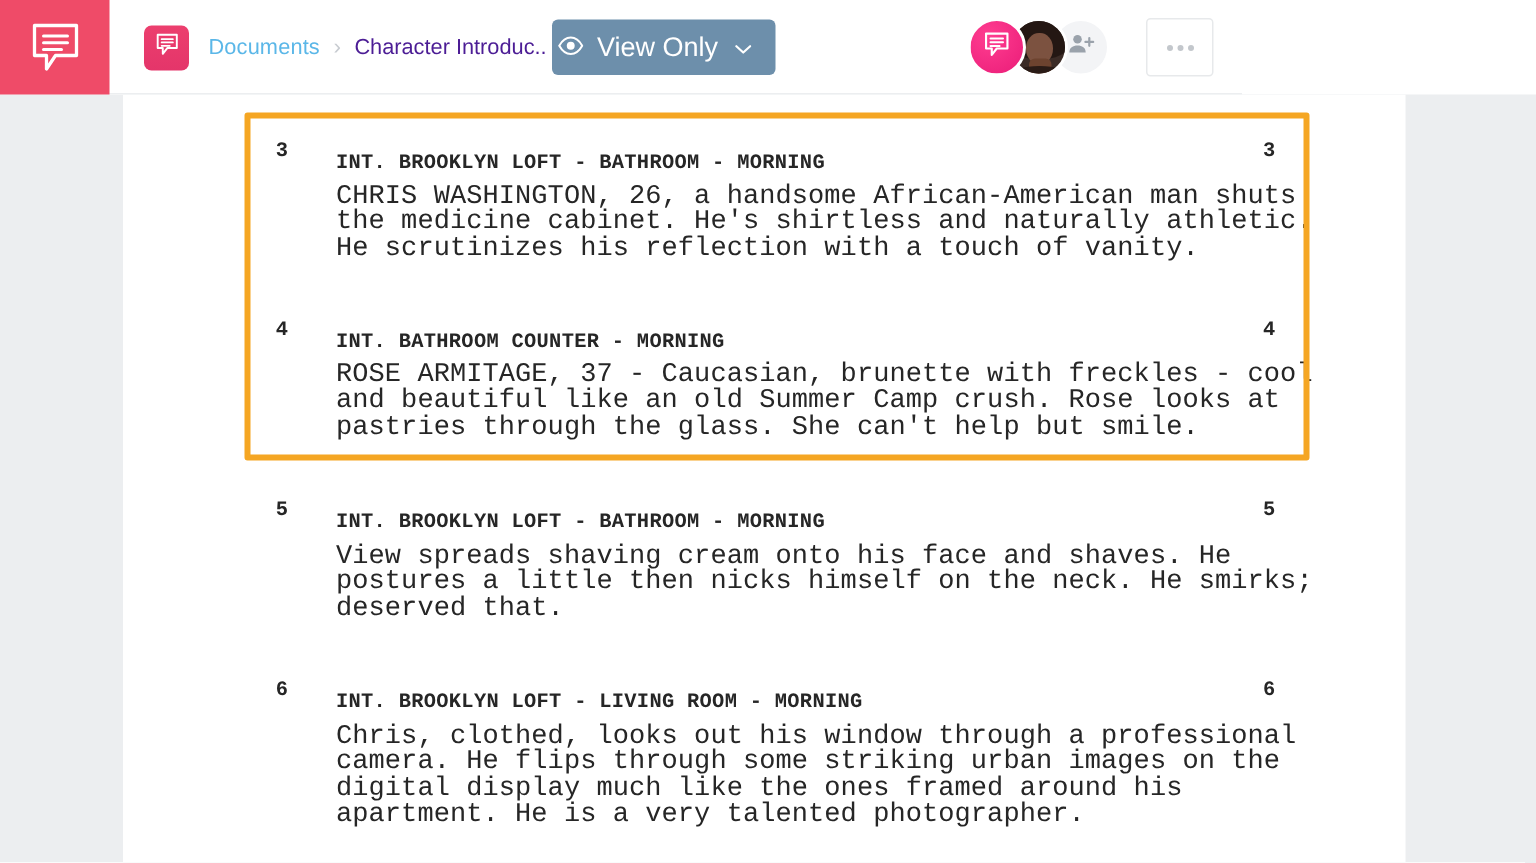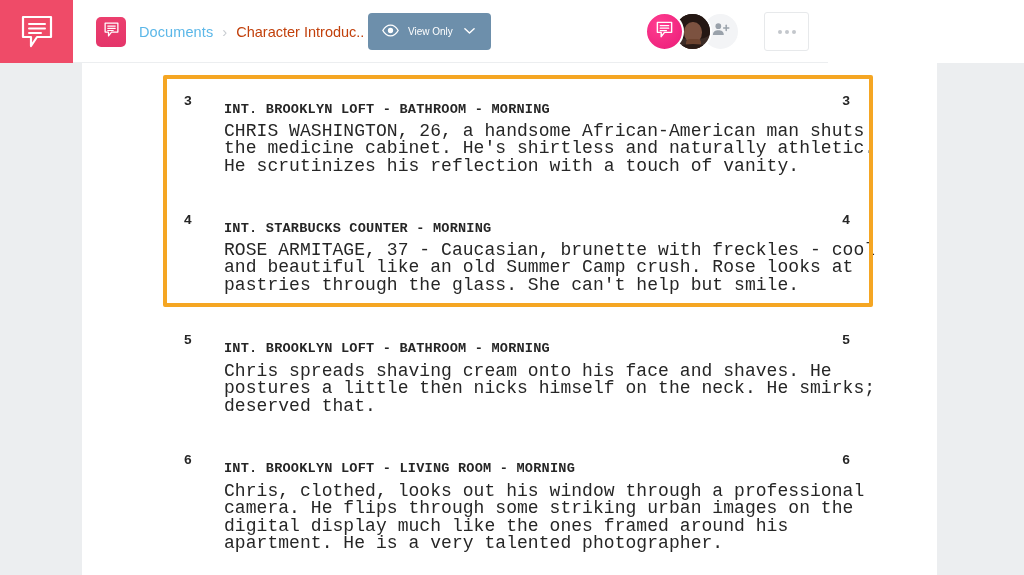--- a/index.html
+++ b/index.html
@@ -63,36 +63,36 @@
     white-space: nowrap;
     cursor: pointer;
   }
   .bc-sep {
     color: #c8ccd1;
     font-size: 15px;
     margin: 0 9px;
     font-weight: 300;
   }
   .bc-current {
-    color: #c2410c;
+    color: #4c1d95;
     font-size: 14.5px;
     white-space: nowrap;
   }
 
   
   #view-only-btn {
     position: absolute;
     left: 368px; top: 13px;
     height: 37px;
-    padding: 0 16px 0 14px;
+    padding: 0 16px 0 4px;
     background: #6d8fab;
     border: none;
     border-radius: 4px;
     color: #ffffff;
-    font-size: 10px;
+    font-size: 18px;
     font-family: "Liberation Sans", sans-serif;
     display: flex;
     align-items: center;
     gap: 9px;
     cursor: pointer;
   }
   #view-only-btn .eye { display: block; }
   #view-only-btn .chev { display: block; margin-left: 2px; }
 
   
@@ -348,35 +348,35 @@
             <span class="scene-no-right">3</span>
           </div>
           <div class="scene-action" style="top:30px">CHRIS WASHINGTON, 26, a handsome African-American man shuts
 the medicine cabinet. He's shirtless and naturally athletic.
 He scrutinizes his reflection with a touch of vanity.</div>
         </div>
 
         <div class="scene" style="top:149px">
           <div class="scene-heading-row">
             <span class="scene-no-left">4</span>
-            <span class="scene-heading">INT. STARBUCKS COUNTER - MORNING</span>
+            <span class="scene-heading">INT. BATHROOM COUNTER - MORNING</span>
             <span class="scene-no-right">4</span>
           </div>
           <div class="scene-action" style="top:30px">ROSE ARMITAGE, 37 - Caucasian, brunette with freckles - cool
 and beautiful like an old Summer Camp crush. Rose looks at
 pastries through the glass. She can't help but smile.</div>
         </div>
 
         <div class="scene" style="top:269px">
           <div class="scene-heading-row">
             <span class="scene-no-left">5</span>
             <span class="scene-heading">INT. BROOKLYN LOFT - BATHROOM - MORNING</span>
             <span class="scene-no-right">5</span>
           </div>
-          <div class="scene-action" style="top:31px">Chris spreads shaving cream onto his face and shaves. He
+          <div class="scene-action" style="top:31px">View spreads shaving cream onto his face and shaves. He
 postures a little then nicks himself on the neck. He smirks;
 deserved that.</div>
         </div>
 
         <div class="scene" style="top:389px">
           <div class="scene-heading-row">
             <span class="scene-no-left">6</span>
             <span class="scene-heading">INT. BROOKLYN LOFT - LIVING ROOM - MORNING</span>
             <span class="scene-no-right">6</span>
           </div>

